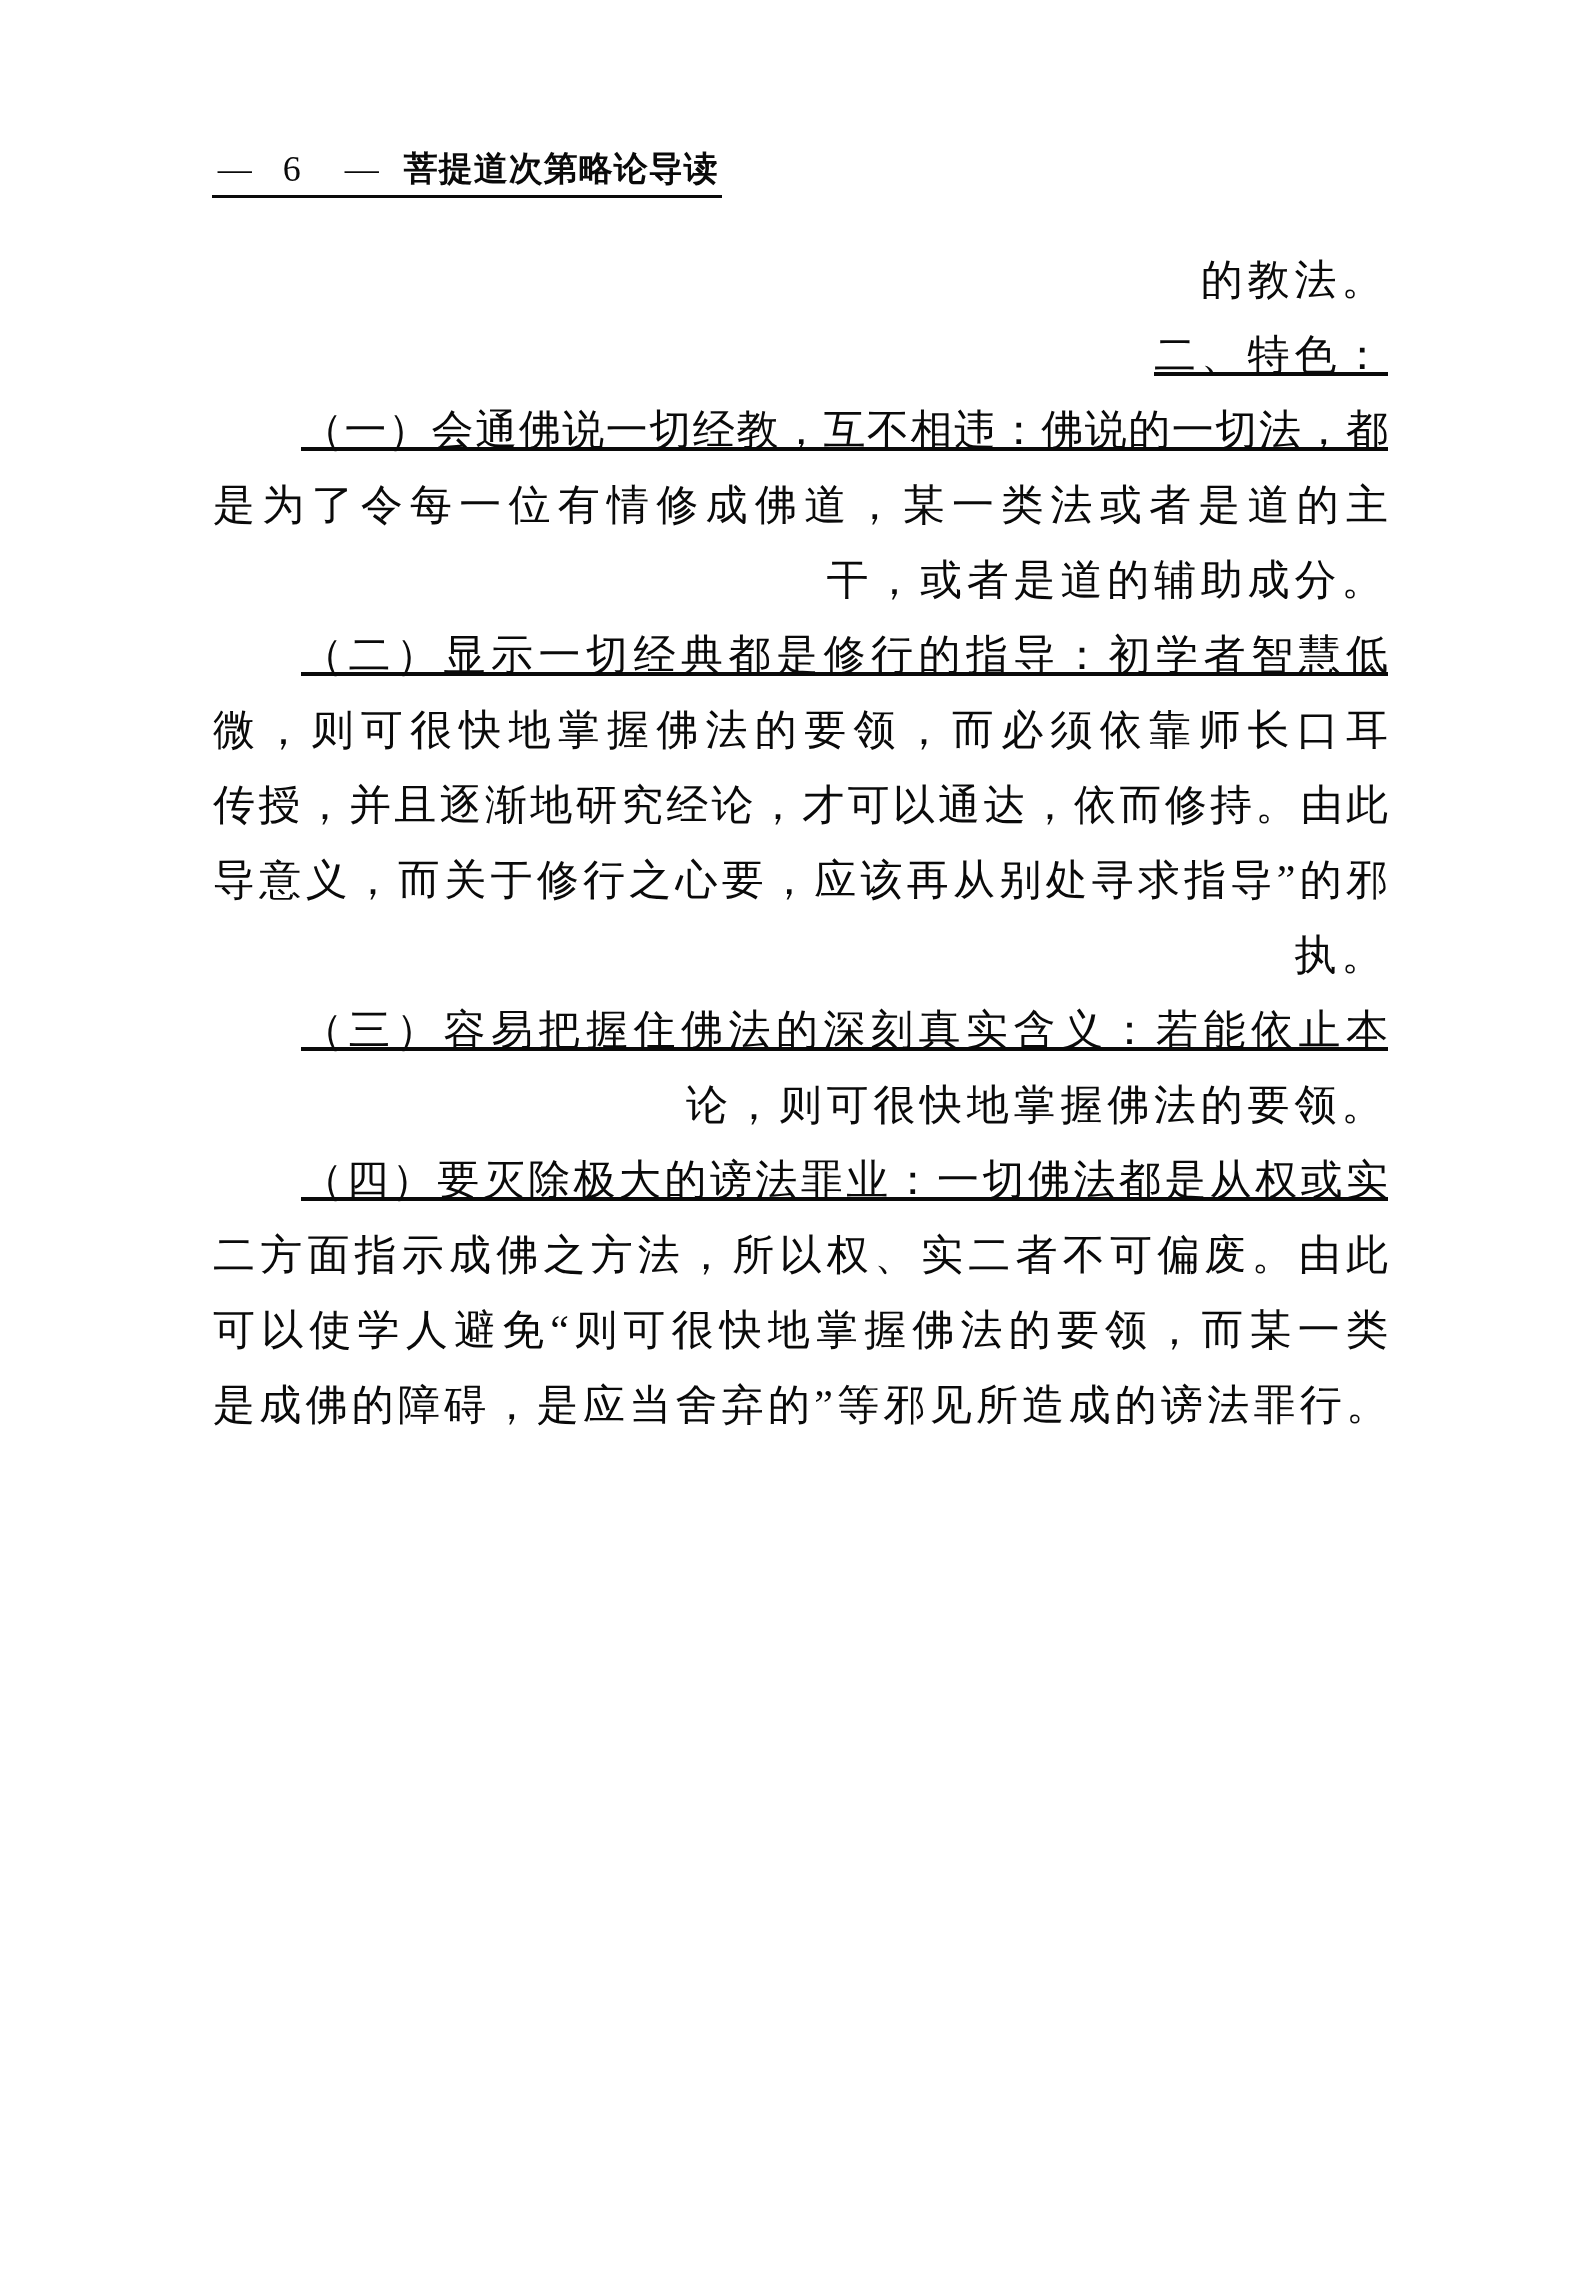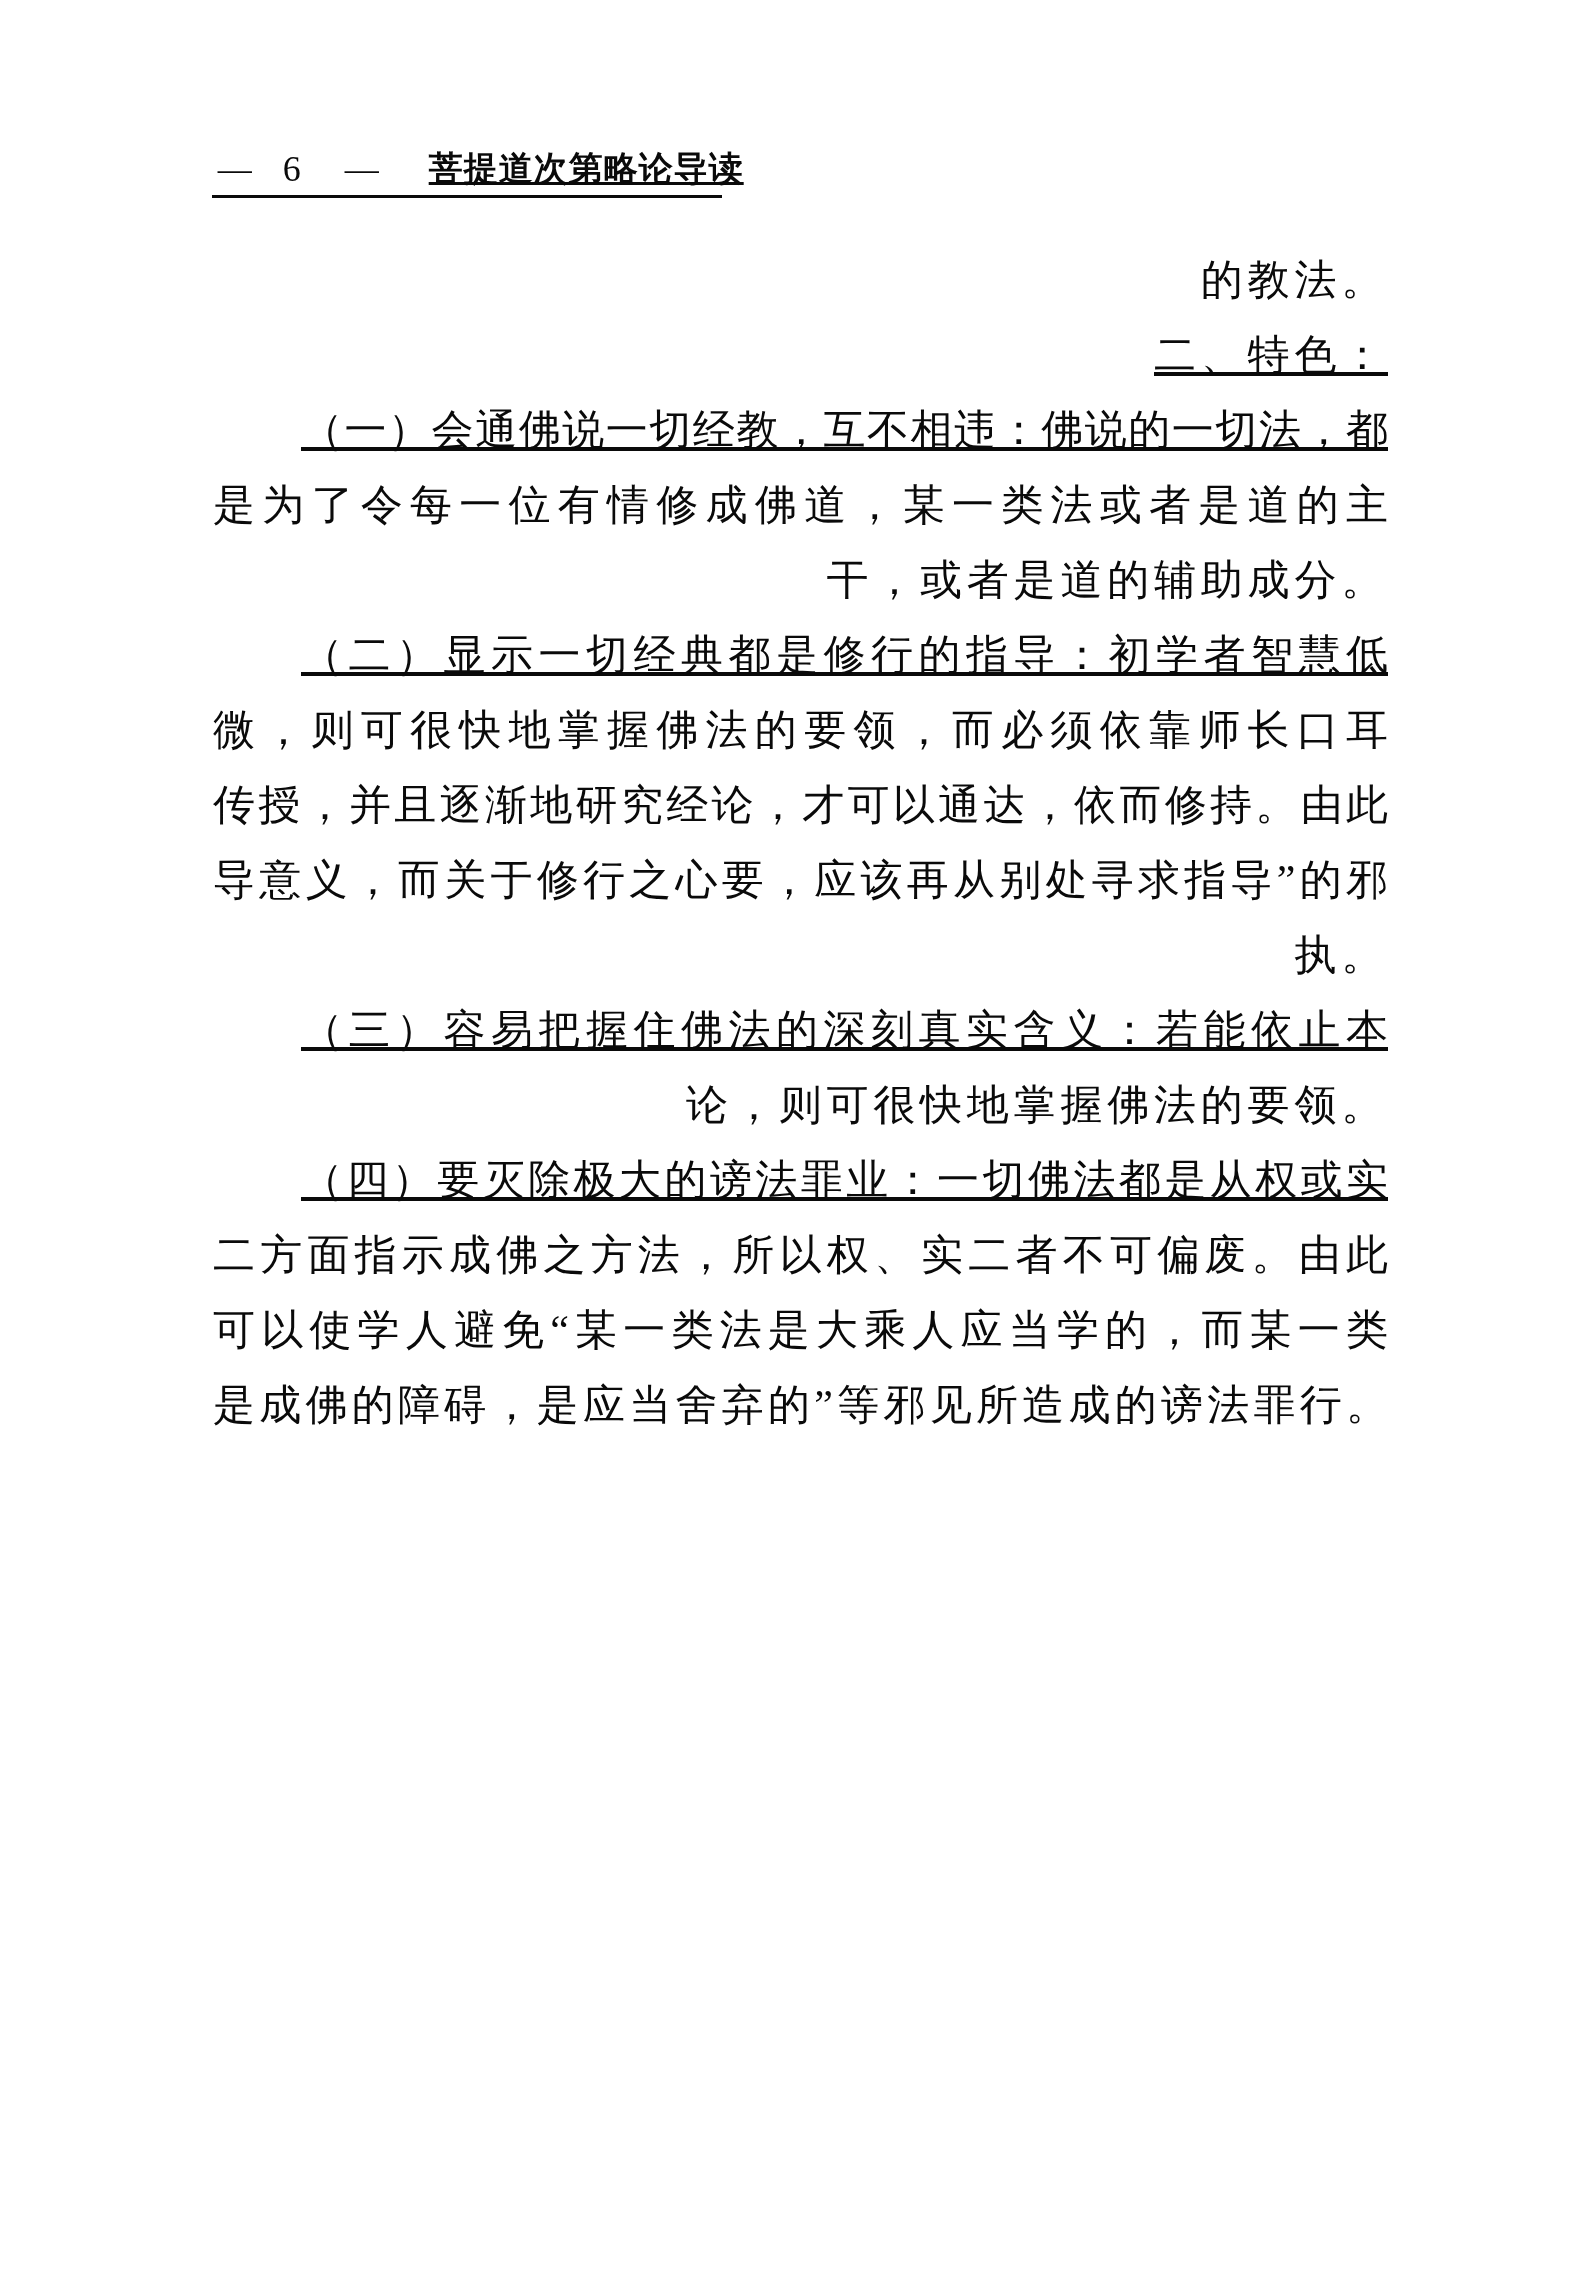--- a/index.html
+++ b/index.html
@@ -29,27 +29,26 @@
     line-height: 1;
     margin-left: 5.7px;
   }
   .header .pagenum {
     font-size: 36px;
     line-height: 1;
     margin-left: 31px;
   }
   .header .dash2 { margin-left: 44px; }
   .header .booktitle {
-    margin-left: 50px;
+    margin-left: 25px;
     font-size: 34px;
     line-height: 1;
     font-weight: bold;
     letter-spacing: 1px;
     white-space: nowrap;
-    text-decoration: underline;
   }
   
   .body-text {
     position: absolute;
     left: 213px;
     top: 243px;
     width: 1175px;
   }
   .line {
     height: 75px;
@@ -88,18 +87,18 @@
       <div class="line">干，或者是道的辅助成分。</div>
       <div class="line justify indent">（二）显示一切经典都是修行的指导：初学者智慧低</div>
       <div class="line justify">微，则可很快地掌握佛法的要领，而必须依靠师长口耳</div>
       <div class="line justify">传授，并且逐渐地研究经论，才可以通达，依而修持。由此</div>
       <div class="line justify">导意义，而关于修行之心要，应该再从别处寻求指导”的邪</div>
       <div class="line">执。</div>
       <div class="line justify indent">（三）容易把握住佛法的深刻真实含义：若能依止本</div>
       <div class="line">论，则可很快地掌握佛法的要领。</div>
       <div class="line justify indent">（四）要灭除极大的谤法罪业：一切佛法都是从权或实</div>
       <div class="line justify">二方面指示成佛之方法，所以权、实二者不可偏废。由此</div>
-      <div class="line justify">可以使学人避免“某一类法是大乘人应当学的，而某一类</div>
+      <div class="line justify">可以使学人避免“则可很快地掌握佛法的要领，而某一类</div>
       <div class="line justify">是成佛的障碍，是应当舍弃的”等邪见所造成的谤法罪行。</div>
     </div>
 
 </div>
 
 
 </body></html>

